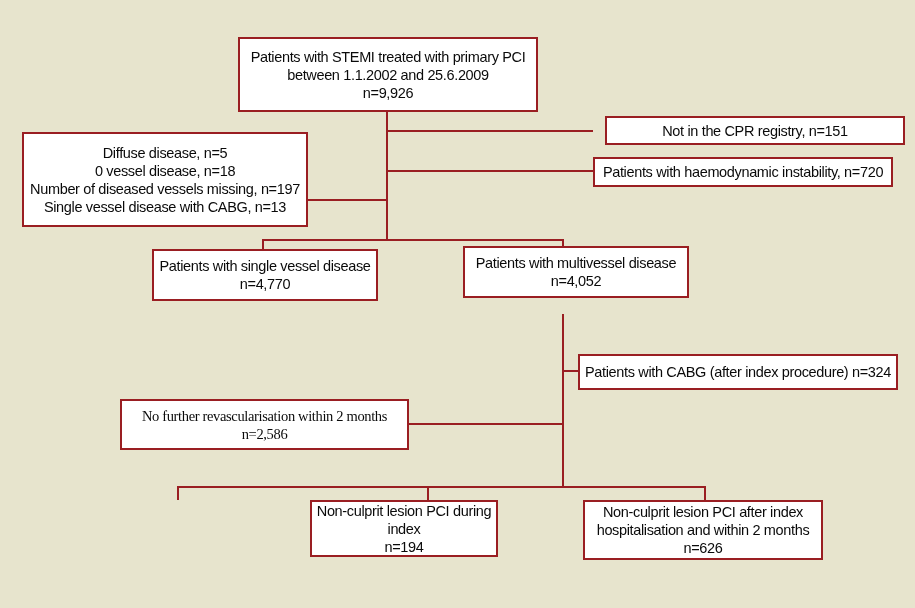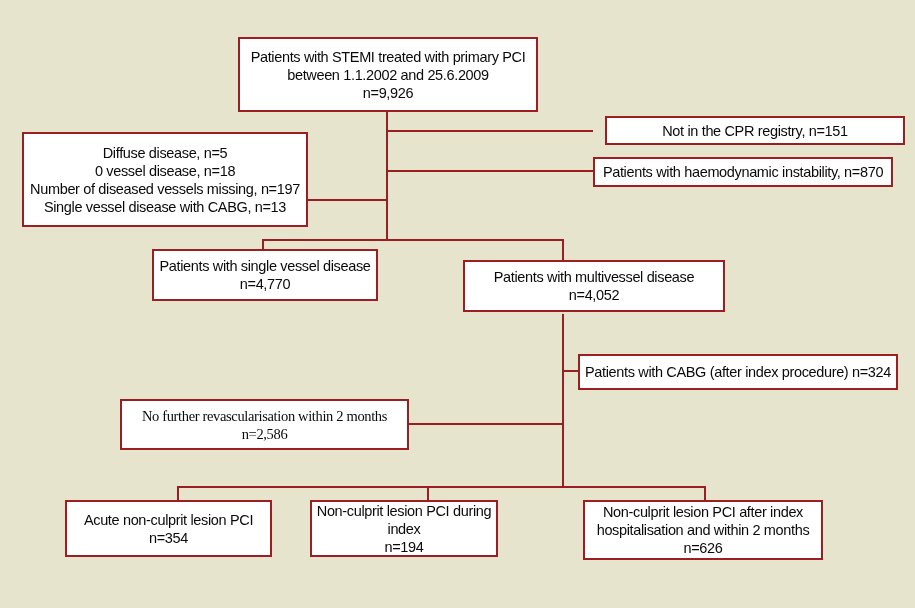--- a/index.html
+++ b/index.html
@@ -38,21 +38,21 @@
     position: absolute;
     background: var(--line);
     z-index: 1;
   }
   
   #b-root      { left: 238px; top: 37px;  width: 300px; height: 75px; }
   #b-registry  { left: 593px; top: 116px; width: 300px; height: 29px; margin-left: 12px; }
   #b-haemo     { left: 593px; top: 157px; width: 300px; height: 30px; }
   #b-excl      { left: 22px;  top: 132px; width: 286px; height: 95px; text-align: center; }
   #b-single    { left: 152px; top: 249px; width: 226px; height: 52px; }
-  #b-multi     { left: 463px; top: 260px; width: 262px; height: 52px; }
+  #b-multi     { left: 463px; top: 246px; width: 226px; height: 52px; }
   #b-cabg      { left: 578px; top: 354px; width: 320px; height: 36px; }
   #b-norevasc  { left: 120px; top: 399px; width: 289px; height: 51px; font-family: Liberation Serif, serif; }
   #b-acute     { left: 65px;  top: 500px; width: 207px; height: 57px; }
   #b-during    { left: 310px; top: 500px; width: 188px; height: 57px; }
   #b-after     { left: 583px; top: 500px; width: 240px; height: 60px; }
   
   #c-main        { left: 386px; top: 112px; width: 2px;   height: 129px; }
   #c-registry    { left: 388px; top: 130px; width: 205px; height: 2px; }
   #c-haemo       { left: 388px; top: 170px; width: 205px; height: 2px; }
   #c-excl        { left: 308px; top: 199px; width: 78px;  height: 2px; }
@@ -84,33 +84,31 @@
   <div class="cline" id="c-norevasc"></div>
   <div class="cline" id="c-split2"></div>
   <div class="cline" id="c-stub-acute"></div>
   <div class="cline" id="c-stub-during"></div>
   <div class="cline" id="c-stub-after"></div>
 
   <div class="box" id="b-root">Patients with STEMI treated with primary PCI
 between 1.1.2002 and 25.6.2009
 n=9,926</div>
   <div class="box" id="b-registry">Not in the CPR registry, n=151</div>
-  <div class="box" id="b-haemo">Patients with haemodynamic instability, n=870</div>
+  <div class="box" id="b-haemo">Patients with haemodynamic instability, n=720</div>
   <div class="box" id="b-excl">Diffuse disease, n=5
 0 vessel disease, n=18
 Number of diseased vessels missing, n=197
 Single vessel disease with CABG, n=13</div>
   <div class="box" id="b-single">Patients with single vessel disease
 n=4,770</div>
   <div class="box" id="b-multi">Patients with multivessel disease
 n=4,052</div>
   <div class="box" id="b-cabg">Patients with CABG (after index procedure) n=324</div>
   <div class="box" id="b-norevasc">No further revascularisation within 2 months
 n=2,586</div>
-  <div class="box" id="b-acute">Acute non-culprit lesion PCI
-n=354</div>
   <div class="box" id="b-during">Non-culprit lesion PCI during index
 n=194</div>
   <div class="box" id="b-after">Non-culprit lesion PCI after index
 hospitalisation and within 2 months
 n=626</div>
 
 </div>
 
 </body></html>

